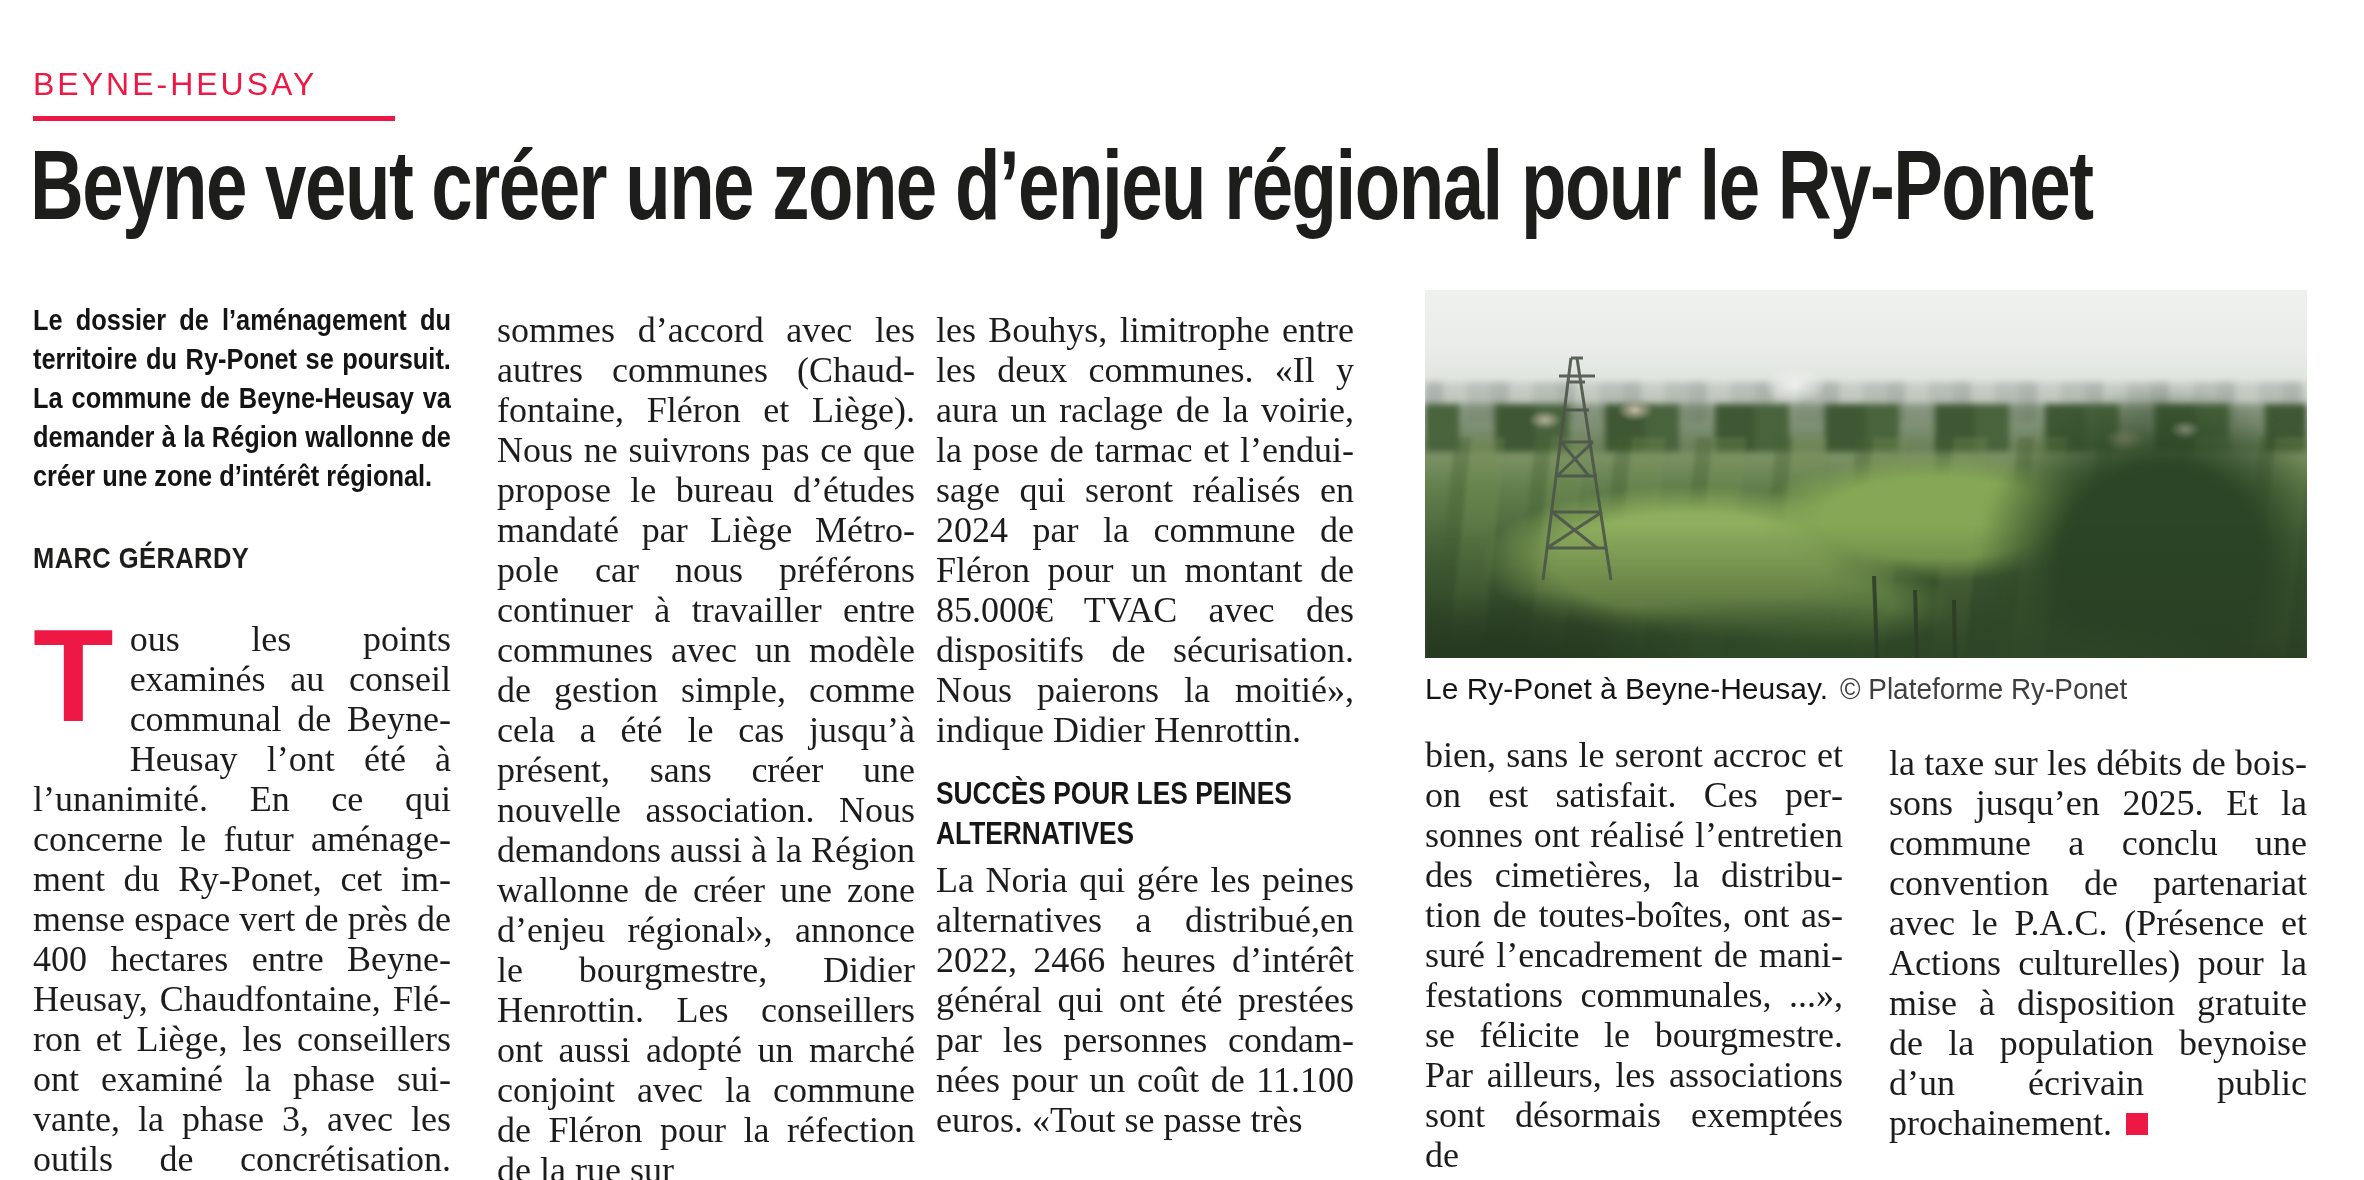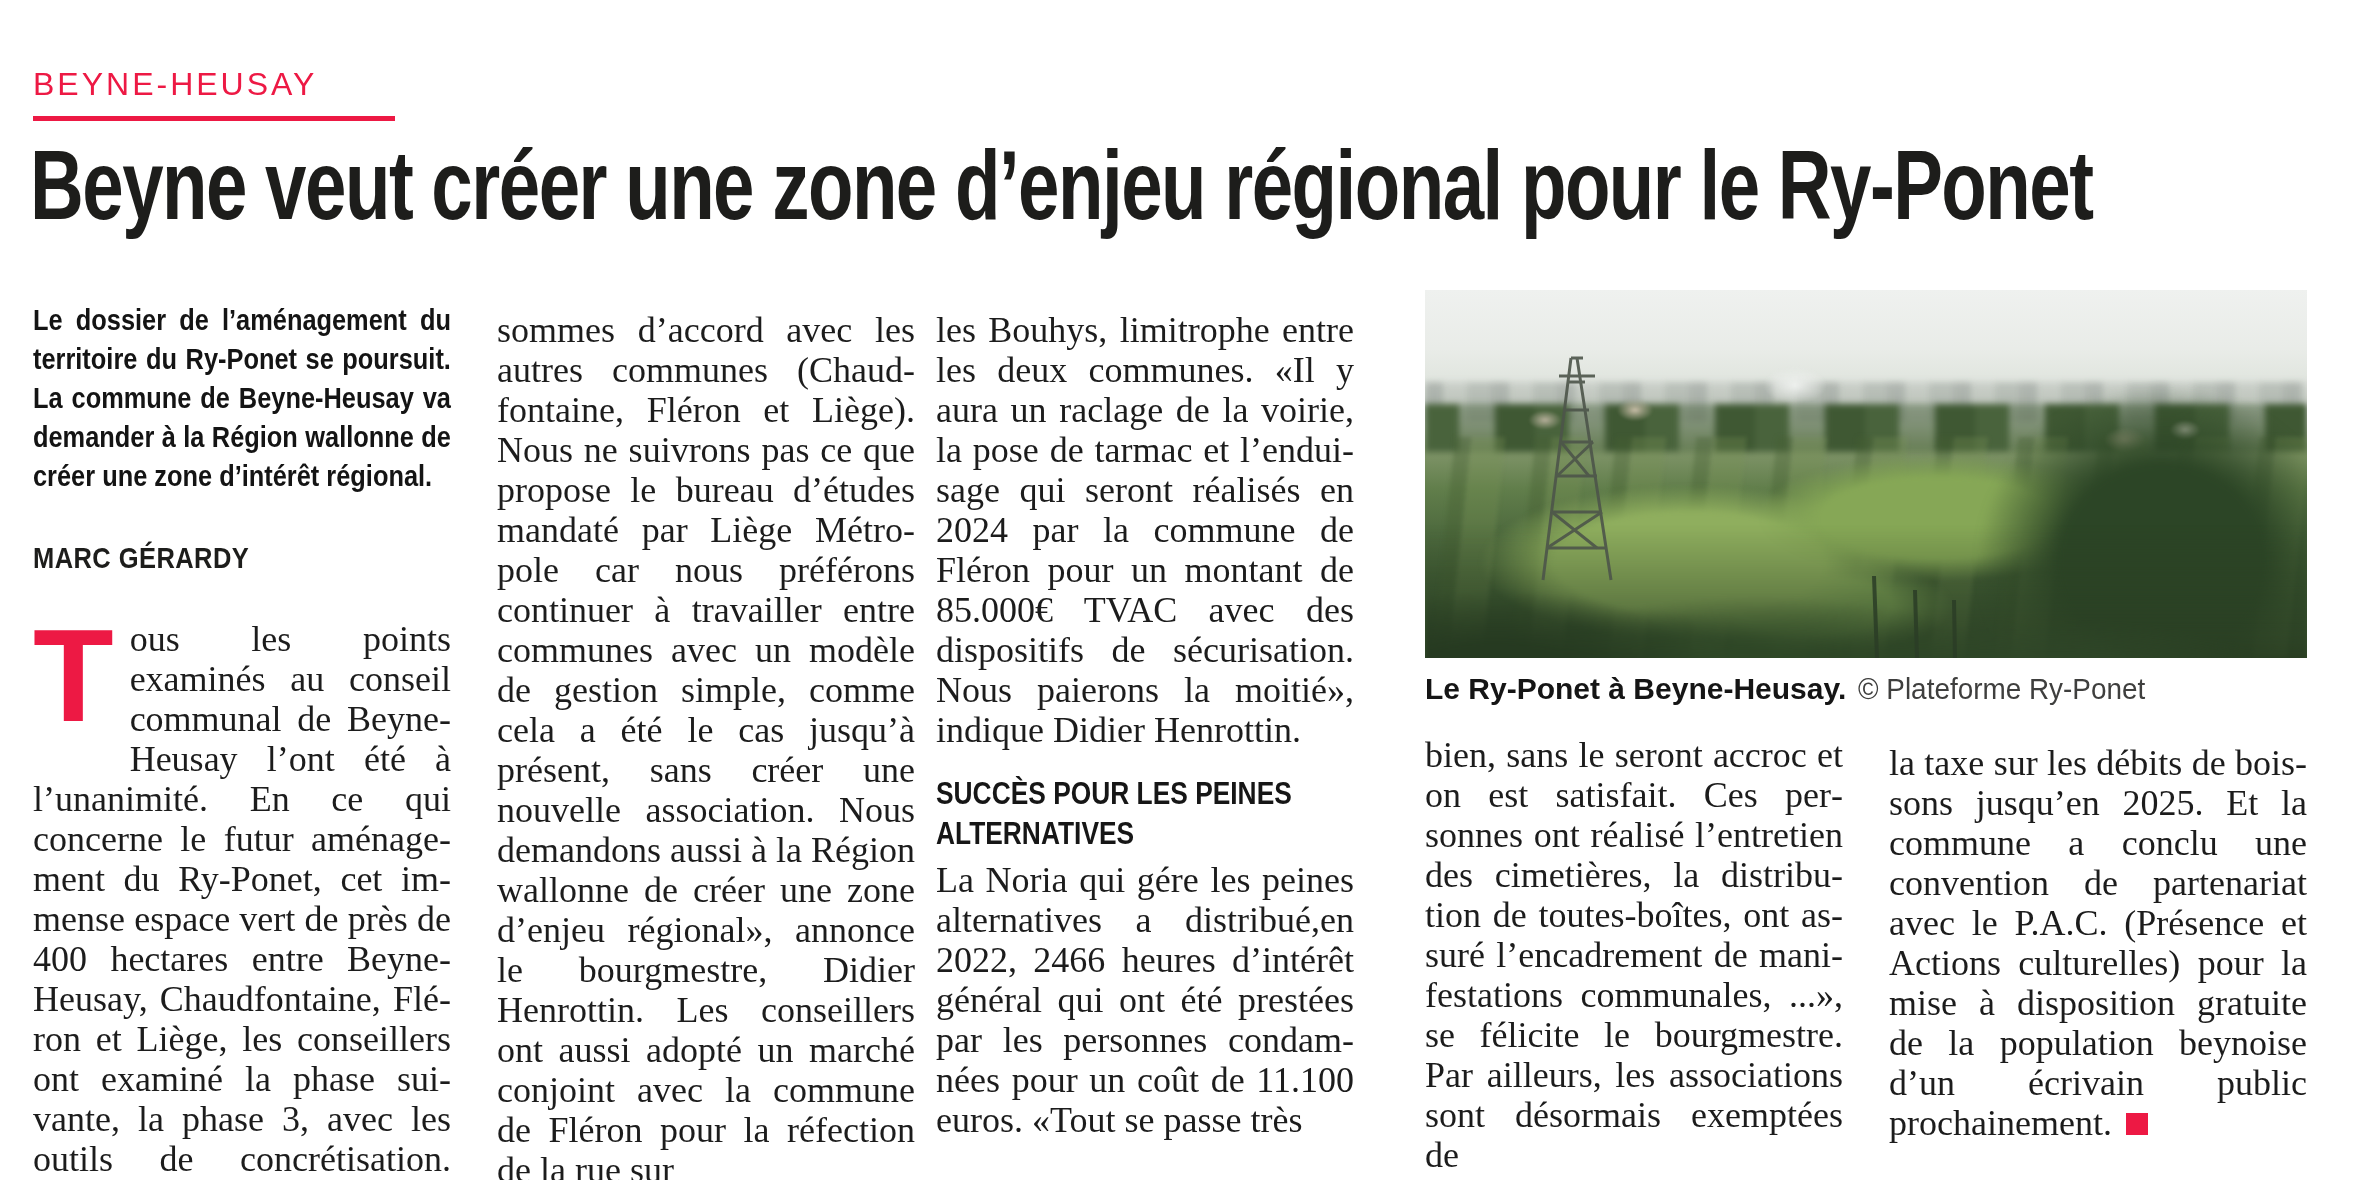--- a/index.html
+++ b/index.html
@@ -98,21 +98,21 @@
     background:
       radial-gradient(320px 140px at 8% 100%,#263a21 30%,rgba(38,58,33,0) 70%),
       radial-gradient(420px 150px at 38% 110%,#2f4827 30%,rgba(47,72,39,0) 72%),
       radial-gradient(380px 130px at 70% 115%,#31492a 30%,rgba(49,73,42,0) 72%),
       linear-gradient(180deg,rgba(42,62,35,0) 0%,rgba(42,62,35,.65) 70%,rgba(36,54,30,.9) 100%);
   }
   svg.ph-overlay{left:0;top:0;width:882px;height:368px;}
   .caption{
     position:absolute;left:1425px;top:672px;width:900px;font-size:30px;white-space:nowrap;
   }
-  .caption-bold{font-weight:bold;color:#151515;}
+  .caption-bold{font-weight:normal;color:#151515;}
   .caption-credit{
     display:inline-block;margin-left:12px;font-weight:normal;color:var(--credit);
     transform:scaleX(0.93);transform-origin:0 0;
   }
 </style>
 </head>
 <body>
 
 <div class="kicker">BEYNE-HEUSAY</div>
 

